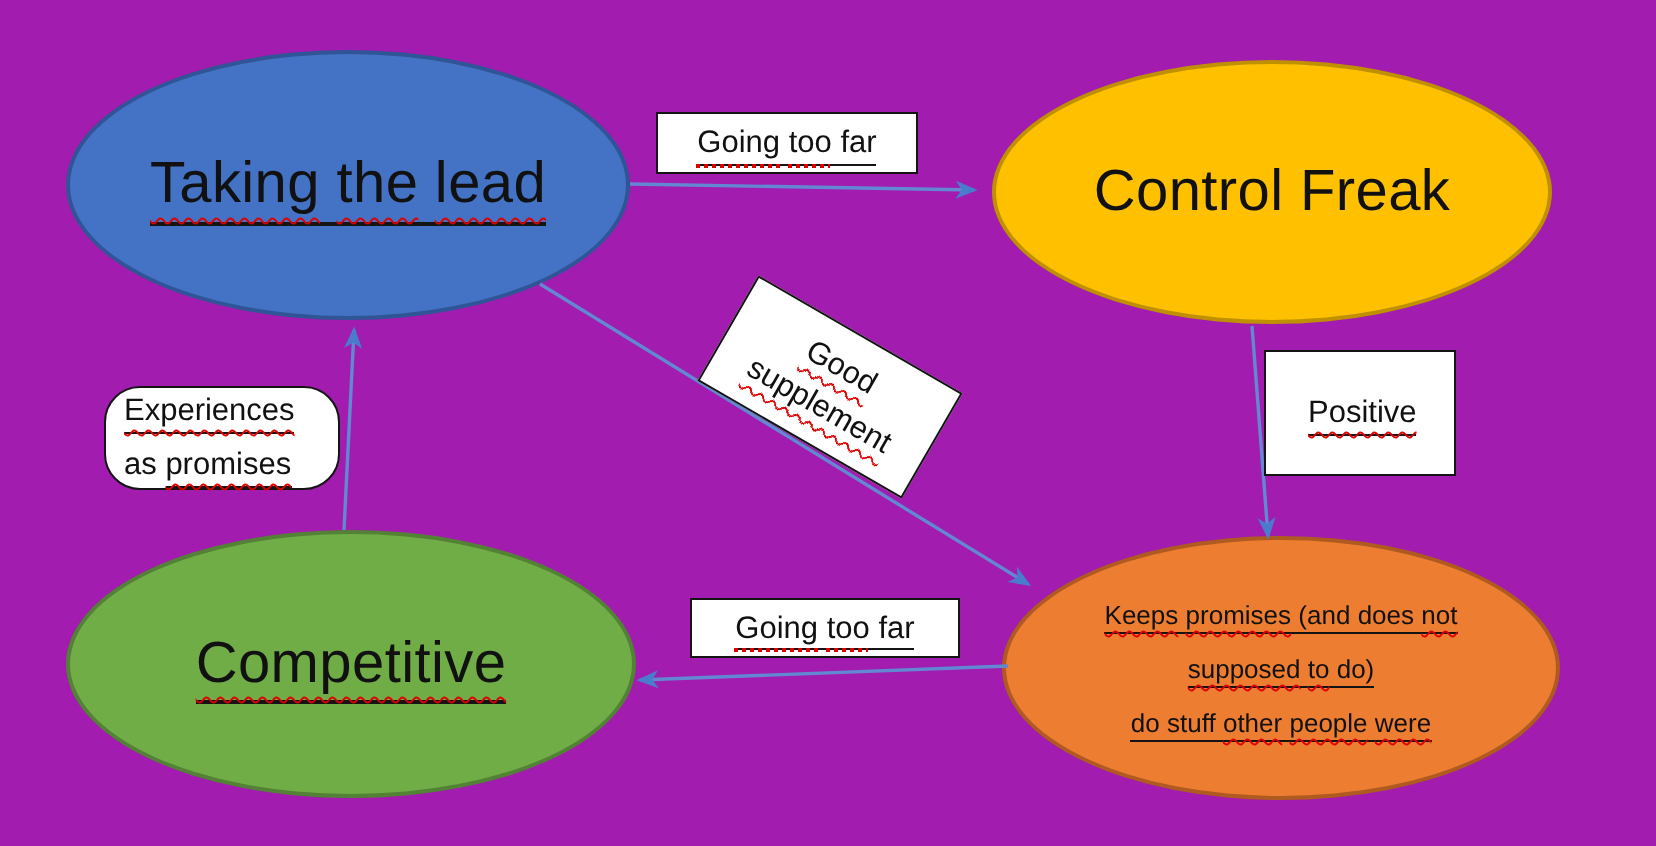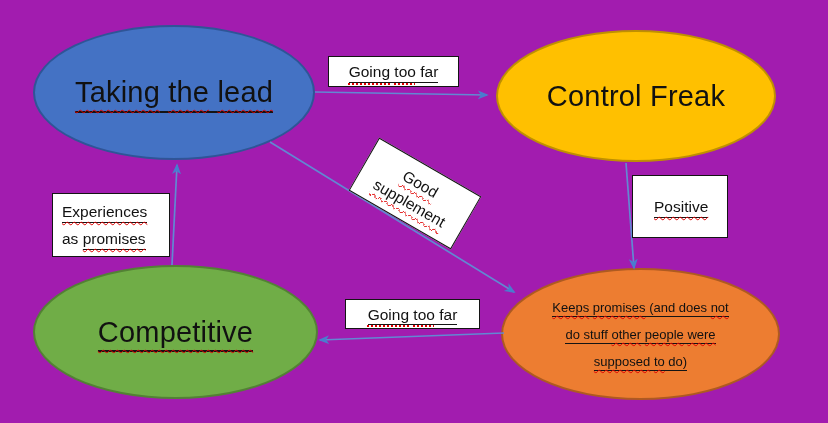--- a/index.html
+++ b/index.html
@@ -58,22 +58,22 @@
 
   <div class="ellipse big" style="left:33px; top:265px; width:285px; height:134px; background:#70AD47; border:2.5px solid #538135;">
     <div>
         <div class="rich-line"><span class="tok u wavy">Competitive</span></div>
       </div>
   </div>
 
   <div class="ellipse small" style="left:501px; top:268px; width:279px; height:132px; background:#ED7D31; border:2.5px solid #AE5A21;">
     <div>
         <div class="rich-line"><span class="tok u wavy">Keeps</span><span class="tok u">&nbsp;</span><span class="tok u wavy">promises</span><span class="tok u">&nbsp;</span><span class="tok u">(and</span><span class="tok u">&nbsp;</span><span class="tok u">does</span><span class="tok u">&nbsp;</span><span class="tok u wavy">not</span></div>
+        <div class="rich-line"><span class="tok u wavy">supposed</span><span class="tok u">&nbsp;</span><span class="tok u wavy">to</span><span class="tok u">&nbsp;</span><span class="tok u">do)</span></div>
         <div class="rich-line"><span class="tok u">do</span><span class="tok u">&nbsp;</span><span class="tok u">stuff</span><span class="tok u">&nbsp;</span><span class="tok u wavy">other</span><span class="tok u">&nbsp;</span><span class="tok u wavy">people</span><span class="tok u">&nbsp;</span><span class="tok u wavy">were</span></div>
-        <div class="rich-line"><span class="tok u wavy">supposed</span><span class="tok u">&nbsp;</span><span class="tok u wavy">to</span><span class="tok u">&nbsp;</span><span class="tok u">do)</span></div>
       </div>
   </div>
 
   <svg class="arrows" width="828" height="423" viewBox="0 0 828 423">
     <defs>
       <marker id="ah" markerWidth="13" markerHeight="11" refX="9.2" refY="4.5" orient="auto" markerUnits="userSpaceOnUse">
         <path d="M0,0 L11,4.5 L0,9 L3,4.5 Z" fill="#4a7cce"></path>
       </marker>
     </defs>
     <line x1="315" y1="92" x2="487" y2="95" stroke="#6288d2" stroke-width="1.7" marker-end="url(#ah)"></line>
@@ -89,21 +89,21 @@
       </div>
   </div>
 
   <div class="labelbox rot" style="left:356px; top:163px; width:118px; height:61px; border-width:1.6px;">
     <div>
         <div class="rich-line"><span class="tok wavy">Good</span></div>
         <div class="rich-line"><span class="tok wavy">supplement</span></div>
       </div>
   </div>
 
-  <div class="labelbox left" style="left:52px; top:193px; width:118px; height:64px;">
+  <div class="labelbox left" style="left:52px; top:193px; width:118px; height:52px;border-radius:18px;">
     <div>
         <div class="rich-line"><span class="tok u wavy">Experiences</span></div>
         <div class="rich-line"><span class="tok">as</span><span>&nbsp;</span><span class="tok u wavy">promises</span></div>
       </div>
   </div>
 
   <div class="labelbox left" style="left:632px; top:175px; width:96px; height:63px;padding-left:21px;">
     <div>
         <div class="rich-line"><span class="tok u wavy">Positive</span></div>
       </div>

